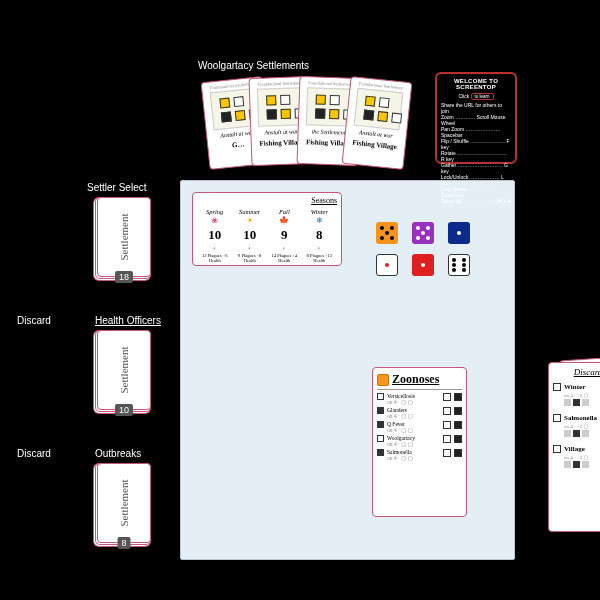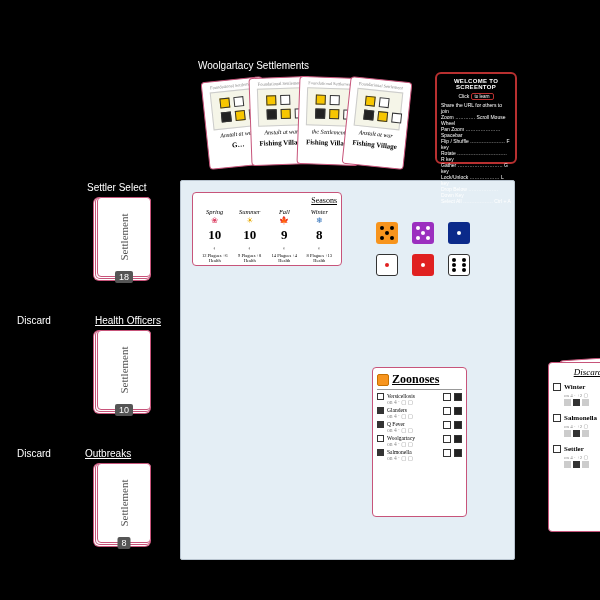--- a/index.html
+++ b/index.html
@@ -254,21 +254,21 @@
 </head>
 <body>
 
 <div class="play-area"></div>
 
 <div class="label" style="left:198px; top:60px;">Woolgartacy Settlements</div>
 <div class="label" style="left:87px; top:182px;">Settler Select</div>
 <div class="label" style="left:17px; top:315px;">Discard</div>
 <div class="label" style="left:95px; top:315px;text-decoration:underline;">Health Officers</div>
 <div class="label" style="left:17px; top:448px;">Discard</div>
-<div class="label" style="left:85px; top:448px;text-decoration:underline;">Outbreaks</div>
+<div class="label" style="left:95px; top:448px;">Outbreaks</div>
 
 <div class="deck" style="left:97px; top:197px;">
   <span class="rot">Settlement</span>
   <span class="count">18</span>
 </div>
 <div class="deck" style="left:97px; top:330px;">
   <span class="rot">Settlement</span>
   <span class="count">10</span>
 </div>
 <div class="deck" style="left:97px; top:463px;">
@@ -520,19 +520,19 @@
         <div style="display:flex; align-items:center; gap:3px;">
           <span style="width:8px;height:8px;border:1px solid #333;display:inline-block"></span>
           <b>Salmonella</b>
         </div>
         <div style="color:#888; font-size:5px; margin:1px 0 0 11px;">on 4 · +2 ▢</div>
         <div style="margin:1px 0 0 11px;"><span style="width:7px;height:7px;background:#ccc;display:inline-block;margin-right:2px"></span><span style="width:7px;height:7px;background:#333;display:inline-block;margin-right:2px"></span><span style="width:7px;height:7px;background:#ccc;display:inline-block"></span></div>
       </div>
       <div style="margin: 6px 0px; font-size: 7px;">
         <div style="display:flex; align-items:center; gap:3px;">
           <span style="width:8px;height:8px;border:1px solid #333;display:inline-block"></span>
-          <b>Settler</b>
+          <b>Village</b>
         </div>
         <div style="color:#888; font-size:5px; margin:1px 0 0 11px;">on 4 · +2 ▢</div>
         <div style="margin:1px 0 0 11px;"><span style="width:7px;height:7px;background:#ccc;display:inline-block;margin-right:2px"></span><span style="width:7px;height:7px;background:#333;display:inline-block;margin-right:2px"></span><span style="width:7px;height:7px;background:#ccc;display:inline-block"></span></div>
       </div>
     </div>
 </div>
 
 </body></html>

